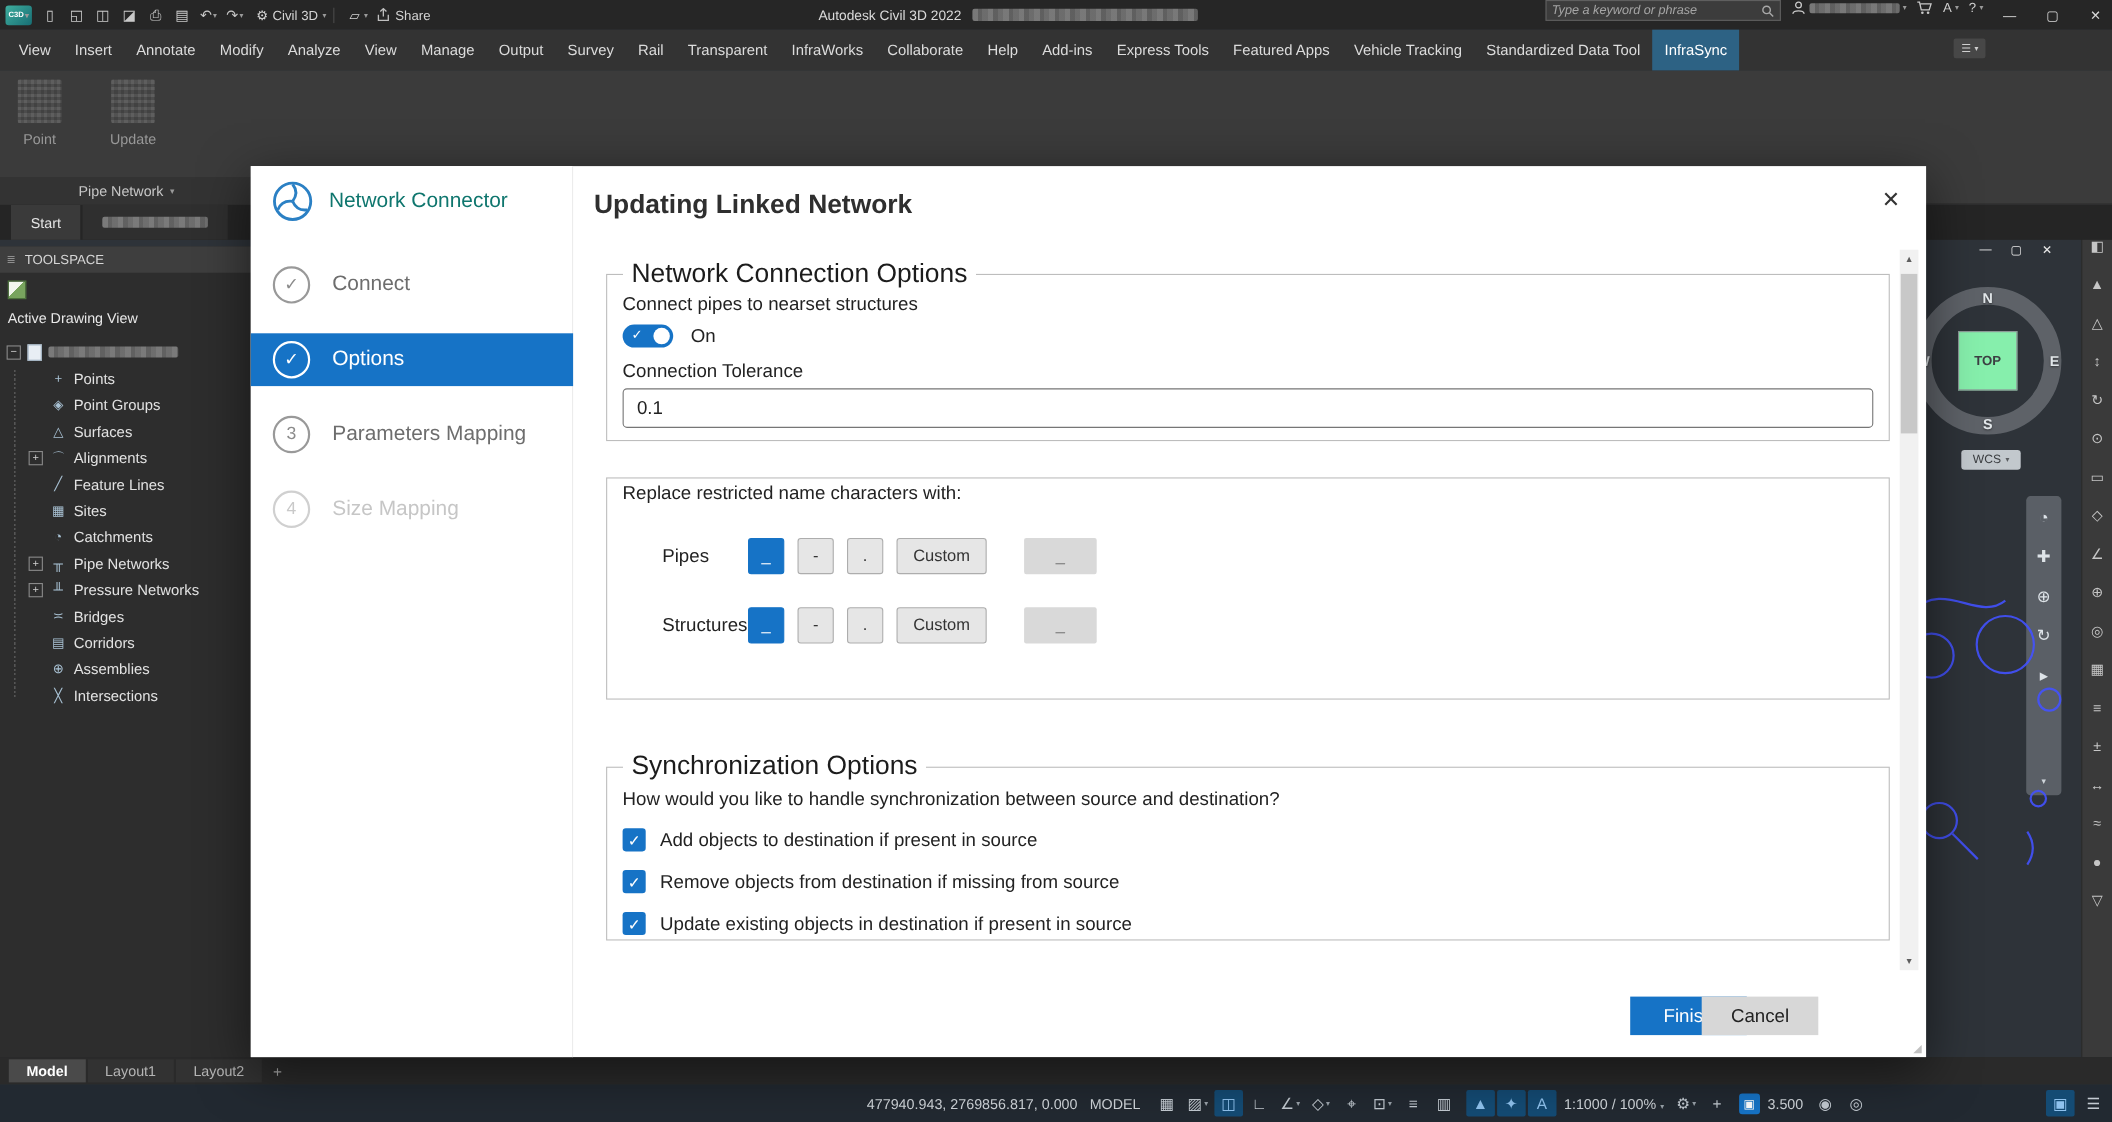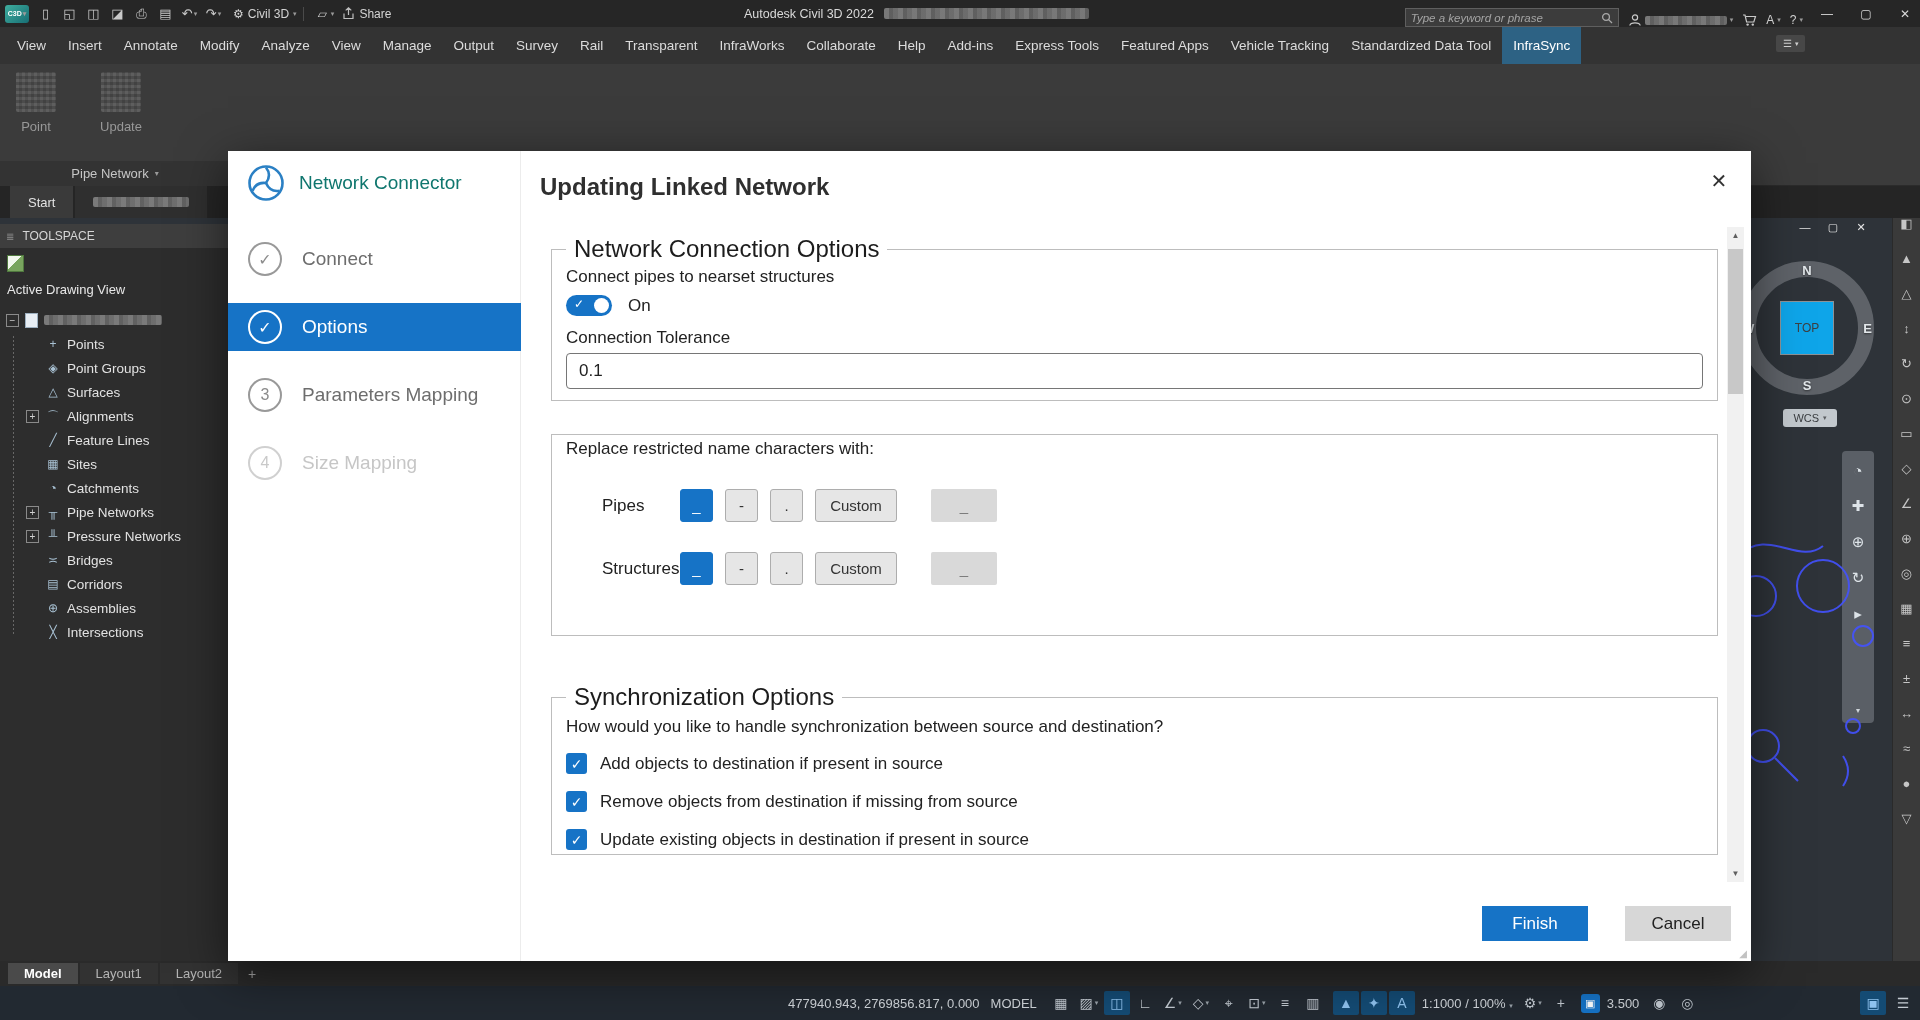--- a/index.html
+++ b/index.html
@@ -14,21 +14,21 @@
   .qat-icon { height:23px; min-width:23px; display:flex; align-items:center; justify-content:center;
     font-size:13px; color:#c9c9c9; padding:0 2px; }
   .qat-icon .caret { font-size:7px; color:#9a9a9a; margin-left:1px; }
   .caret:empty { display:none; }
   .qat-icon.logo { background:linear-gradient(135deg,#3fae9f,#176e74); color:#fff; font-size:7px;
     font-weight:bold; border-radius:3px; height:18px; min-width:24px; margin-right:4px; }
   .tb-widget { display:flex; align-items:center; gap:4px; margin-left:8px; font-size:12px; color:#d4d4d4; }
   .tb-sep { width:1px; height:14px; background:#4a4a4a; margin:0 6px; }
   .tb-center { position:absolute; left:744px; top:0; height:27px; display:flex; align-items:center; gap:10px;
     font-size:12.5px; color:#dadada; }
-  .tb-right { position:absolute; right:0; top:0; height:27px; display:flex; align-items:flex-end; gap:9px; }
+  .tb-right { position:absolute; right:0; top:0; height:27px; display:flex; align-items:flex-start; gap:9px; }
   .search-box { width:214px; height:19px; background:#3c3c3c; border:1px solid #5f5f5f;
     display:flex; align-items:center; padding:0 5px; gap:4px; }
   .search-box input { flex:1; background:transparent; border:none; outline:none; color:#ddd;
     font-size:11.5px; font-style:italic; font-family:"Liberation Sans",sans-serif; }
   .search-box input::placeholder { color:#a5a5a5; }
   .tb-icon { display:flex; align-items:center; gap:3px; font-size:12px; color:#cfcfcf; }
   .tb-icon .caret { font-size:7px; color:#9a9a9a; }
   .win-btn { width:30px; height:27px; display:flex; align-items:center; justify-content:center;
     color:#d9d9d9; font-size:12px; }
   .redacted { display:inline-block; height:11px; border-radius:2px; opacity:.8;
@@ -63,22 +63,22 @@
   .ftab.blurred { background:#2f2f2f; min-width:120px; }
 
   
   .canvas { position:absolute; left:228px; top:186px; width:1692px; height:775px; background:#2e3339; z-index:1; }
   .dw-controls { position:absolute; left:1567px; top:32px; display:flex; gap:8px; }
   .dw-controls .dw-btn { width:20px; height:18px; display:flex; align-items:center; justify-content:center;
     color:#e6e6e6; font-size:11px; }
   .viewcube { position:absolute; left:1512px; top:75px; width:134px; height:134px; border-radius:50%;
     border:16px solid rgba(205,210,215,.30); }
   .vc-top { position:absolute; left:50%; top:50%; transform:translate(-50%,-50%); width:54px; height:54px;
-    background:#0ea5e9; border:1px solid #8d9296; color:#3c4043; font-size:12px;
-    display:flex; align-items:center; justify-content:center; }
+    background:#86efac; border:1px solid #8d9296; color:#3c4043; font-size:12px;
+    display:flex; align-items:center; justify-content:center;font-weight:bold; }
   .vc-letter { position:absolute; color:#e2e7ea; font-size:13px; font-weight:bold; text-shadow:0 1px 2px rgba(0,0,0,.5); }
   .vc-n { left:50%; top:-14px; transform:translateX(-50%); }
   .vc-s { left:50%; bottom:-14px; transform:translateX(-50%); }
   .vc-w { left:-14px; top:50%; transform:translateY(-50%); }
   .vc-e { right:-14px; top:50%; transform:translateY(-50%); }
   .wcs-pill { position:absolute; left:1555px; top:223px; width:54px; height:18px; background:#c2c8cd;
     border-radius:3px; display:flex; align-items:center; justify-content:center; gap:4px;
     font-size:11px; color:#3a3d40; }
   .wcs-pill .caret { font-size:7px; color:#5a5d60; }
   .navbar { position:absolute; left:1614px; top:265px; width:32px; height:272px;
@@ -159,21 +159,21 @@
   .char-field { width:66px; height:33px; background:#d9d9d9; color:#777; display:flex; align-items:center;
     justify-content:center; margin-left:22px; font-size:15px; border-radius:2px; }
   .sync-sub { margin-top:6px; }
   .sync-list { margin-top:16px; }
   .sync-check { display:flex; align-items:center; gap:13px; margin-bottom:17px; }
   .cb { width:21px; height:21px; background:#1673c6; border-radius:3px; color:#fff; font-size:14px;
     display:flex; align-items:center; justify-content:center; flex:0 0 21px; }
   .btn { position:absolute; top:755px; width:106px; height:35px; font-size:17px; border:none;
     font-family:"Liberation Sans",sans-serif; cursor:default; }
   .btn-finish { left:1254px; background:#1673c6; color:#fff; }
-  .btn-cancel { left:1397px; background:#d7d7d7; color:#222; }
+  .btn-cancel { left:1319px; background:#d7d7d7; color:#222; }
   .scrollbar { position:absolute; right:7px; top:76px; width:17px; height:655px; background:#f1f1f1; }
   .sb-arrow { height:17px; display:flex; align-items:center; justify-content:center; font-size:8px; color:#5e5e5e; }
   .sb-arrow.down { position:absolute; bottom:0; left:0; right:0; }
   .sb-thumb { position:absolute; left:1px; top:22px; width:15px; height:145px; background:#c8c8c8; }
   .resize-grip { position:absolute; right:4px; bottom:2px; color:#c2c2c2; font-size:10px; }
 
   
   .model-tabs { position:absolute; left:0; top:961px; width:1920px; height:25px; background:#2a2a2a;
     display:flex; align-items:center; padding-left:8px; gap:2px; z-index:7; }
   .mtab { padding:3px 16px; font-size:13px; color:#b5b5b5; background:#323232; }

